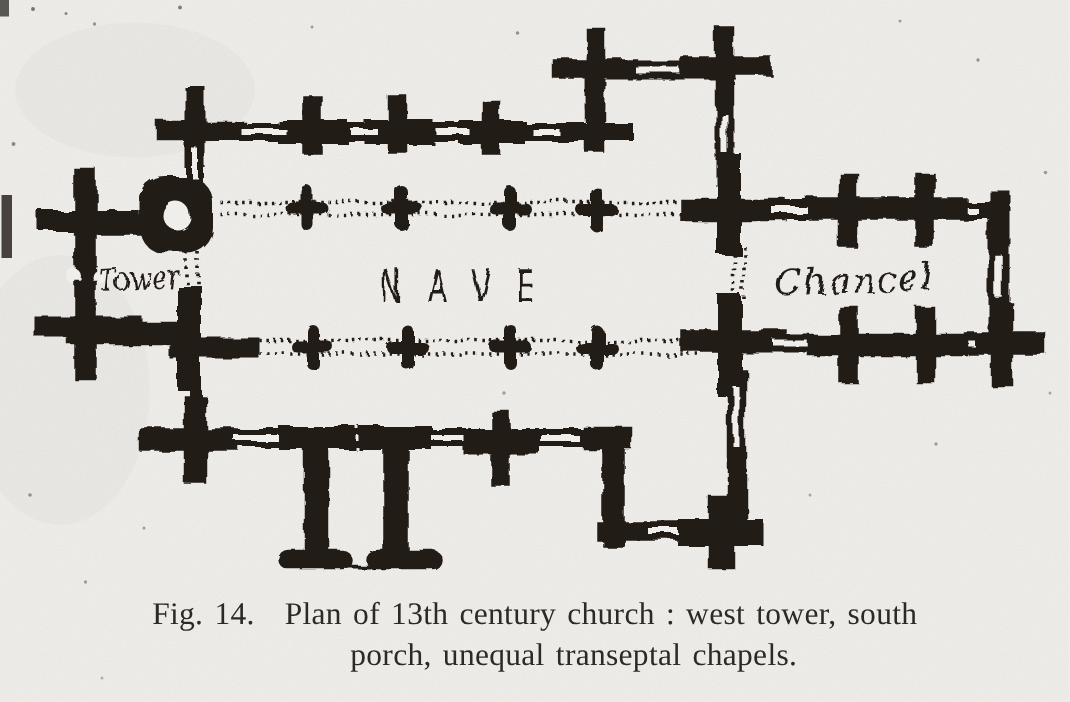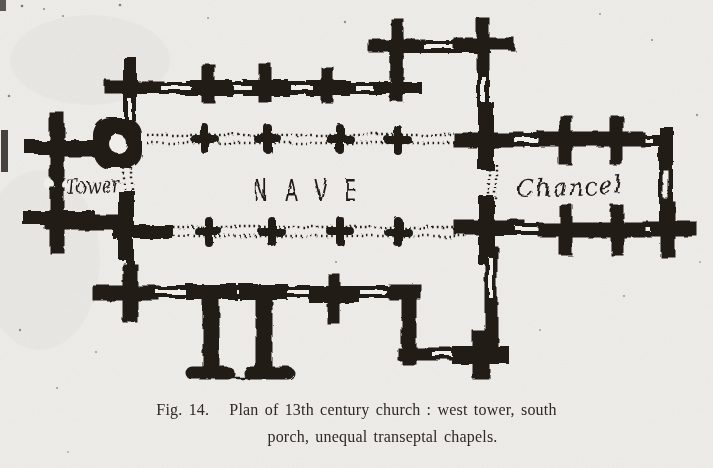--- a/index.html
+++ b/index.html
@@ -11,21 +11,21 @@
   .p{stroke:var(--paper);fill:none;}
   .pf{fill:var(--paper);}
   .dot{stroke-dasharray:1.7 3.1;stroke-linecap:butt;}
   .dot2{stroke-dasharray:1.5 3.6;stroke-linecap:butt;}
   .qp{stroke-linecap:round;}
   .ft{stroke-linecap:round;}
   .hs{font-family:"DejaVu Serif",serif;font-style:italic;fill:var(--ink);}
   .hc{font-family:"DejaVu Sans",sans-serif;fill:var(--ink);}
   .caption{position:absolute;left:0;top:396px;width:713px;text-align:center;
            font-family:"Liberation Serif",serif;color:var(--cap);
-           font-size:16px;line-height:27px;letter-spacing:.2px;word-spacing:2px;}
+           font-size:21px;line-height:27px;letter-spacing:.2px;word-spacing:2px;}
   .cap-l1 .fig-label{margin-right:20px;}
   .cap-l2{transform:translateX(26px);}
 </style>
 </head>
 <body>
 
 <div id="stage">
 
   <svg width="713" height="468" viewBox="0 0 713 468">
     <defs>

